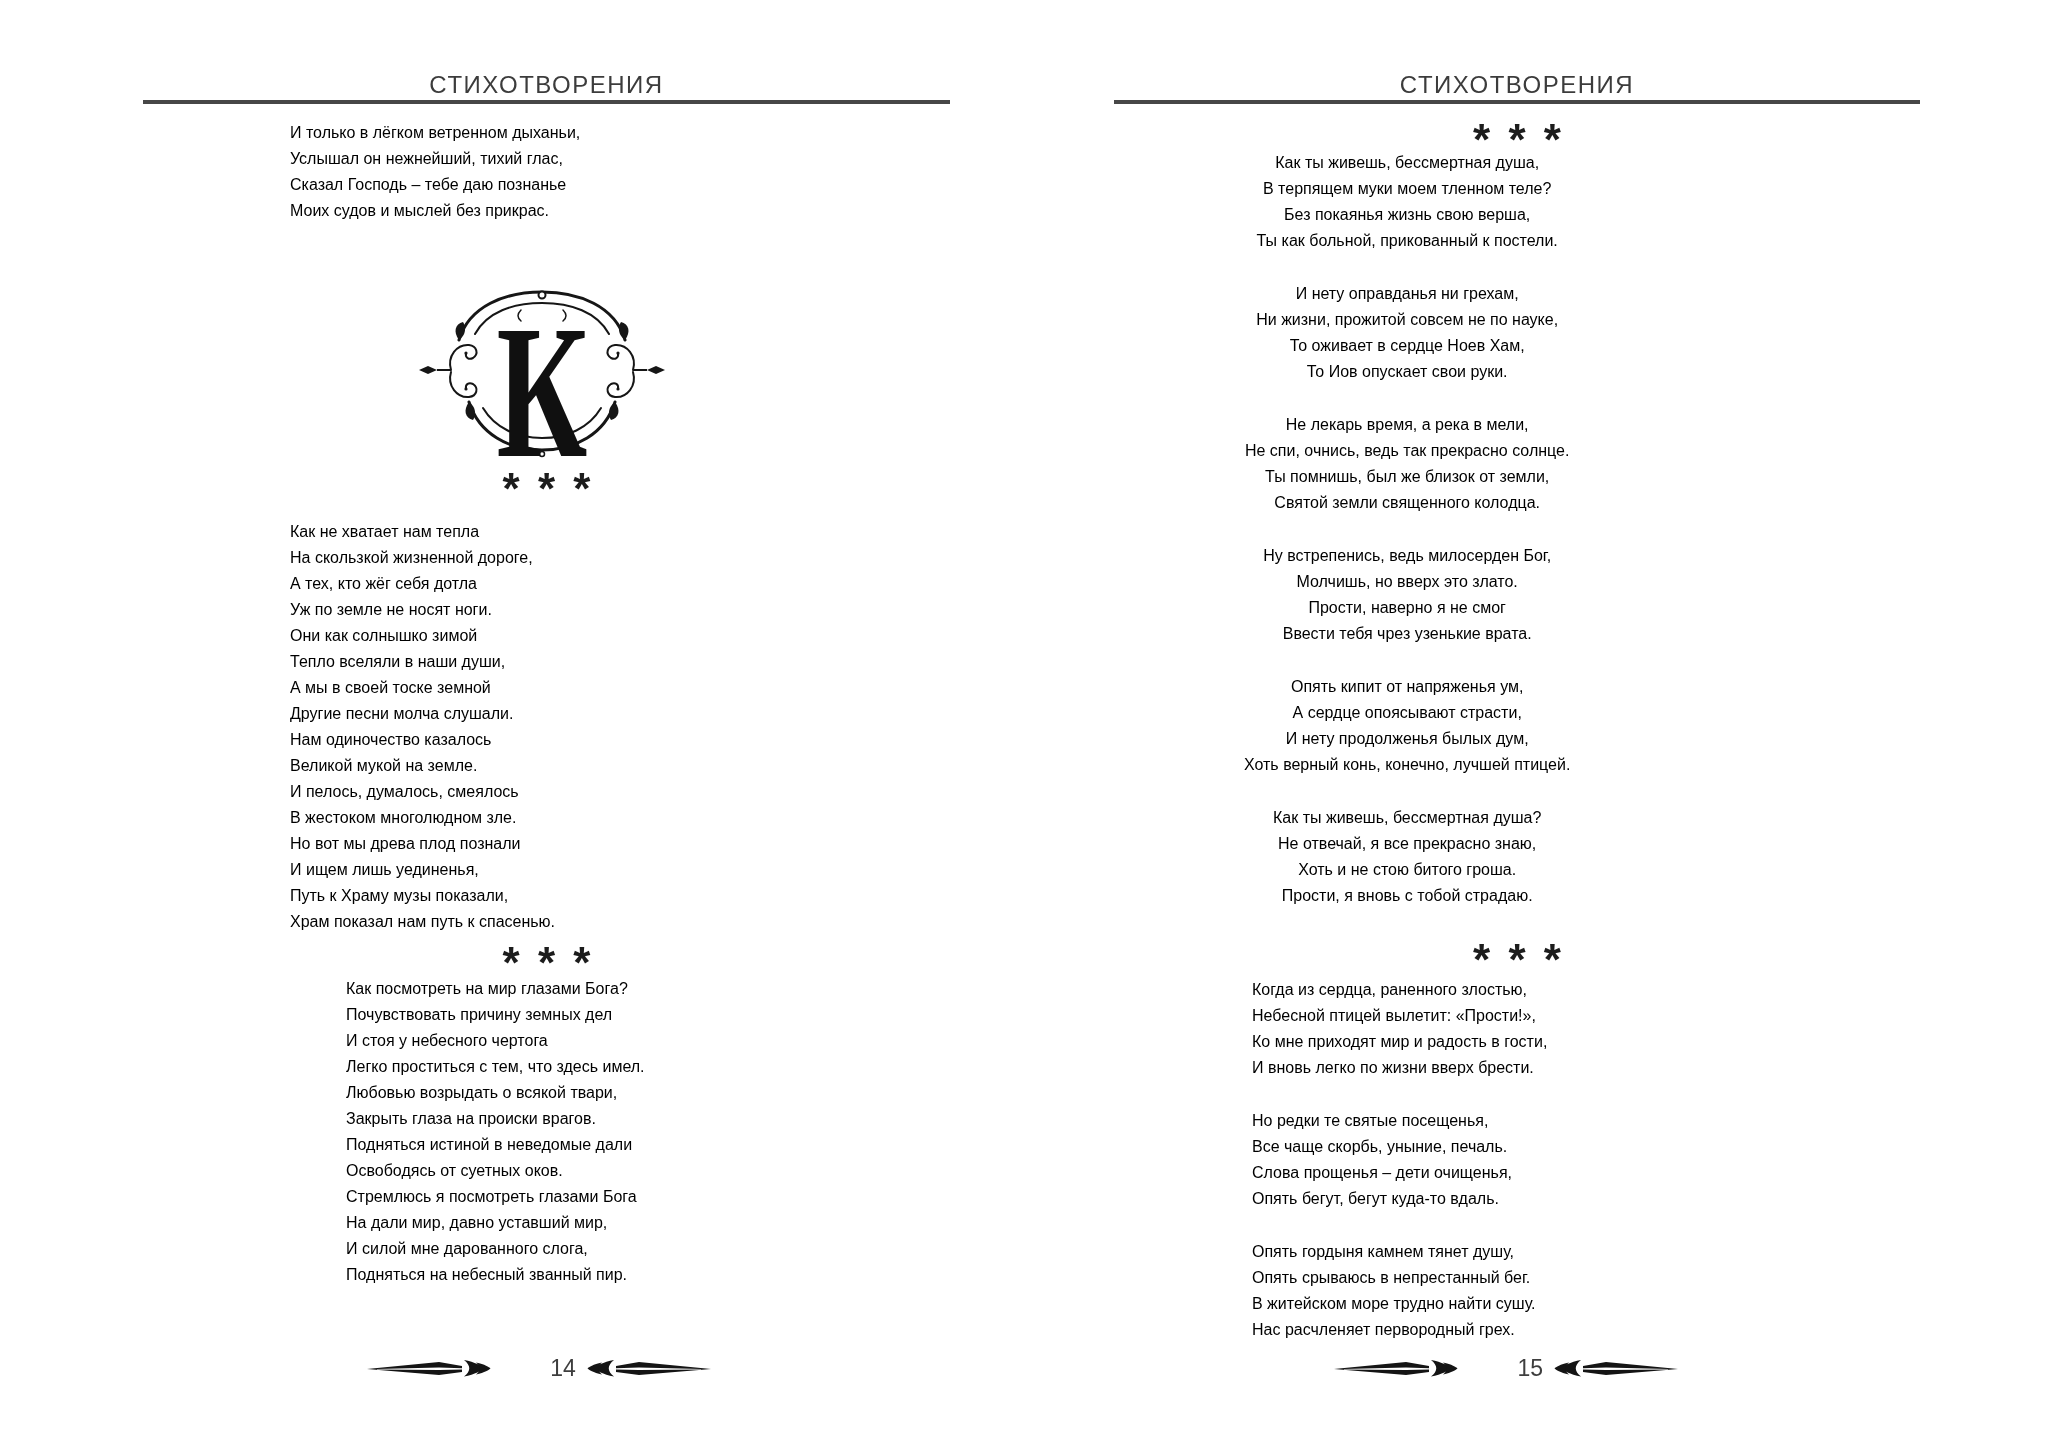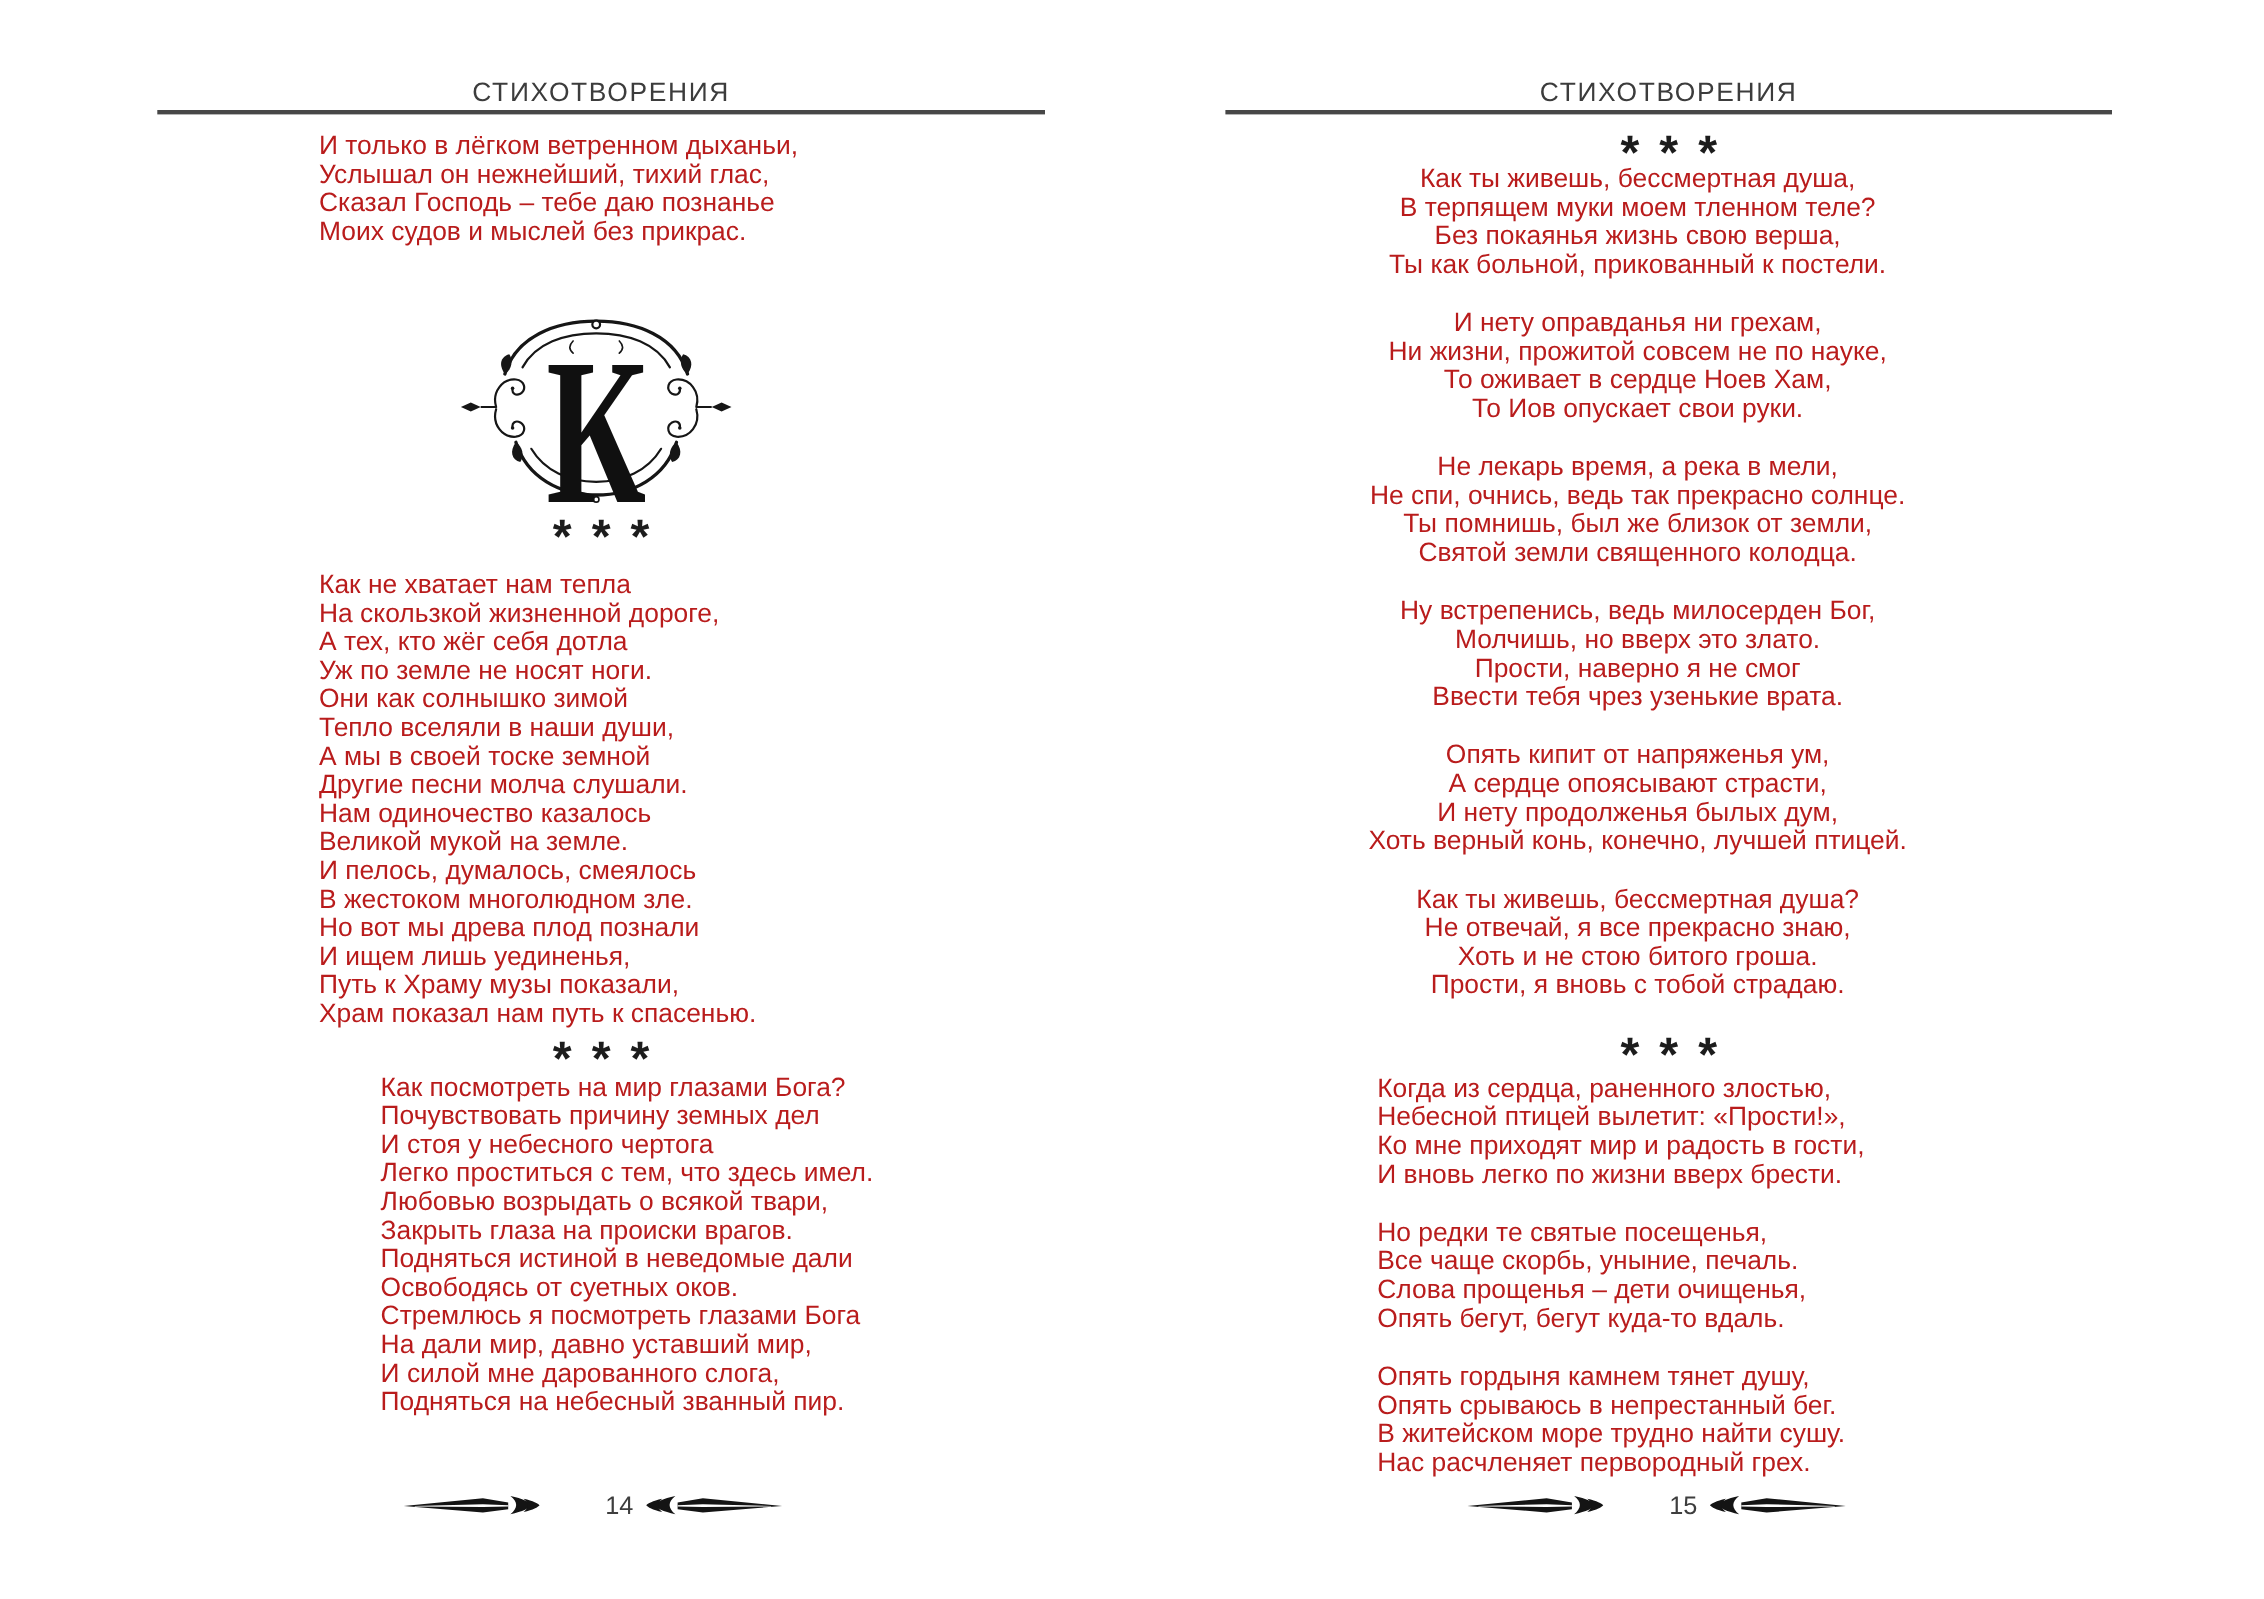--- a/index.html
+++ b/index.html
@@ -19,22 +19,22 @@
   #head-left  { left: 143px;  width: 807px; }
   #head-right { left: 1114px; width: 806px; }
   .head-rule {
     position: absolute; top: 100px; height: 4px;
     background: #474747;
   }
   #rule-left  { left: 143px;  width: 807px; }
   #rule-right { left: 1114px; width: 806px; }
   .poem {
     position: absolute;
-    font-size: 24px; line-height: 26px;
-    color: #b91c1c;
+    font-size: 16px; line-height: 26px;
+    color: #000000;
   }
   .poem .line { white-space: nowrap; }
   .stanza { margin-bottom: 27px; }
   #intro-left  { left: 290px;  top: 120px; }
   #poem1-left  { left: 290px;  top: 519px; }
   #poem2-left  { left: 306px;  top: 976px; margin-left: 40px; }
   #poem1-right { left: 1244px; top: 150px; text-align: center; }
   #poem2-right { left: 1252px; top: 977px; }
   .divider {
     position: absolute;

